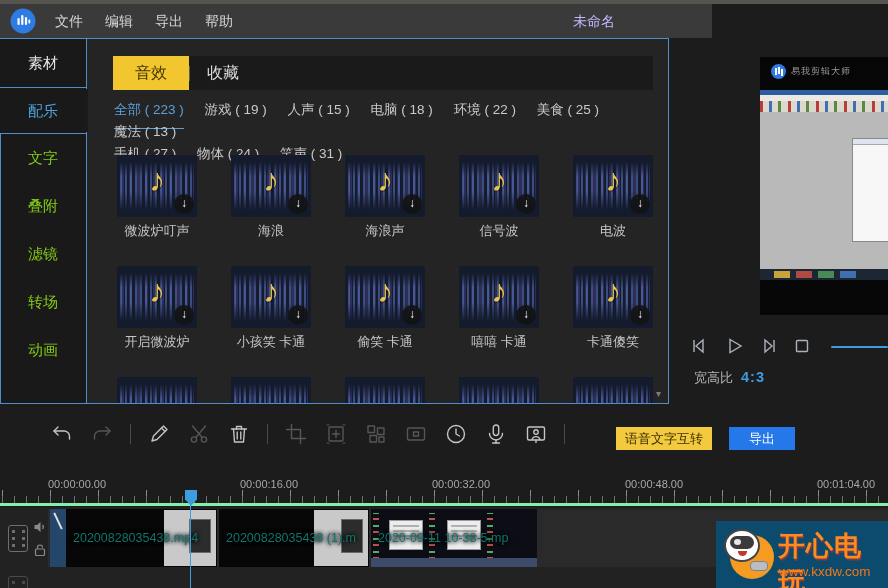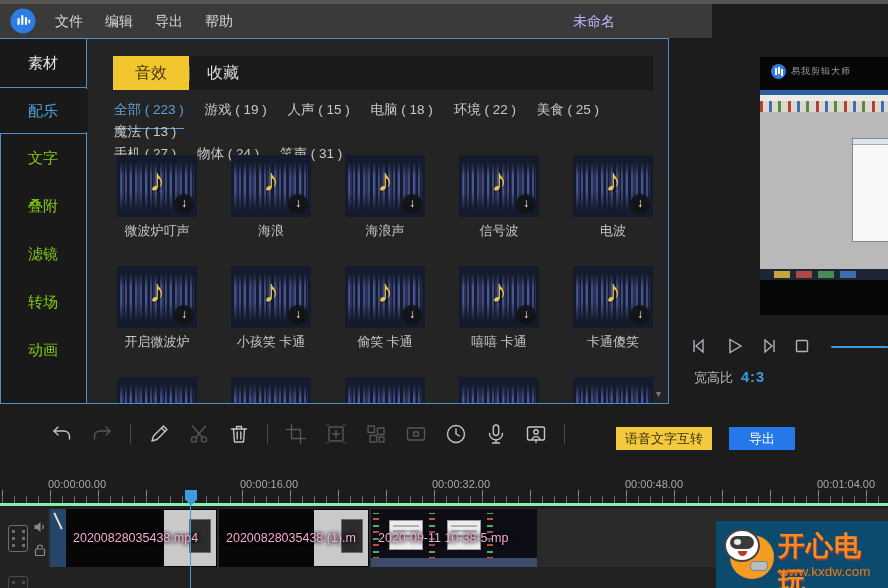--- a/index.html
+++ b/index.html
@@ -91,21 +91,21 @@
   .tracks { position:absolute; left:0; top:507px; width:888px; height:81px; background:#222; }
   .trackrow { position:absolute; left:48px; right:0; top:2px; height:58px; background:#2a2a2a; }
   .film-ico { position:absolute; left:8px; width:20px; height:27px; border:1px solid #6e6e6e; border-radius:3px; }
   .film-ico:before { content:""; position:absolute; left:3px; top:4px; width:3px; height:3px; background:#6e6e6e;
       box-shadow:0 7px 0 #6e6e6e,0 14px 0 #6e6e6e,10px 0 0 #6e6e6e,10px 7px 0 #6e6e6e,10px 14px 0 #6e6e6e; }
   .f1 { top:18px; } .f2 { top:69px; border-color:#4a4a4a; } .f2:before { background:#4a4a4a; box-shadow:0 7px 0 #4a4a4a,0 14px 0 #4a4a4a,10px 0 0 #4a4a4a,10px 7px 0 #4a4a4a,10px 14px 0 #4a4a4a; }
   .mute-ico,.lock-ico { position:absolute; left:33px; width:14px; height:14px; cursor:pointer; }
   .mute-ico { top:13px; } .lock-ico { top:36px; }
   .mute-ico svg,.lock-ico svg { stroke:#8a8a8a; fill:none; stroke-width:1.2; }
   .clip { position:absolute; top:2px; height:58px; background:#070707; cursor:pointer; }
-  .clip-label { position:absolute; left:7px; top:50%; transform:translateY(-50%); z-index:2; color:#f9a8d4; font-size:12.5px; white-space:nowrap; text-shadow:0 0 4px #000,0 0 4px #000; }
+  .clip-label { position:absolute; left:7px; top:50%; transform:translateY(-50%); z-index:2; color:#0f766e; font-size:12.5px; white-space:nowrap; text-shadow:0 0 4px #000,0 0 4px #000; }
   .clip-thumb { position:absolute; right:1px; top:1px; bottom:1px; background:#c9c9c9; }
   .clip-thumb i { position:absolute; right:5px; top:9px; width:22px; height:34px; background:#2c2c2c; border:1px solid #6a6a6a; }
   .clip-handle { position:absolute; left:50px; top:2px; width:16px; height:58px; background:#24466b; overflow:hidden; cursor:ew-resize; }
   .clip-handle i { position:absolute; left:7px; top:3px; width:2px; height:18px; background:#e0e0e0; transform:rotate(-25deg); }
   .clip3 { background:#0d0d16; overflow:hidden; }
   .clip3 .px { position:absolute; top:4px; width:6px; height:46px;
       background:repeating-linear-gradient(0deg,rgba(210,90,80,.9) 0 2px,rgba(0,0,0,0) 2px 6px,rgba(90,190,110,.9) 6px 8px,rgba(0,0,0,0) 8px 13px); }
   .clip3 .win { position:absolute; top:11px; width:34px; height:30px; background:#ececec; border:1px solid #9a9a9a; }
   .clip3 .win:before { content:""; display:block; margin:4px 3px 0; height:2px; background:#b0b0b0; box-shadow:0 5px 0 #b8b8b8,0 10px 0 #b8b8b8; }
   .clip3 .strip { position:absolute; left:0; right:0; bottom:0; height:9px; background:#3c4b69; }

